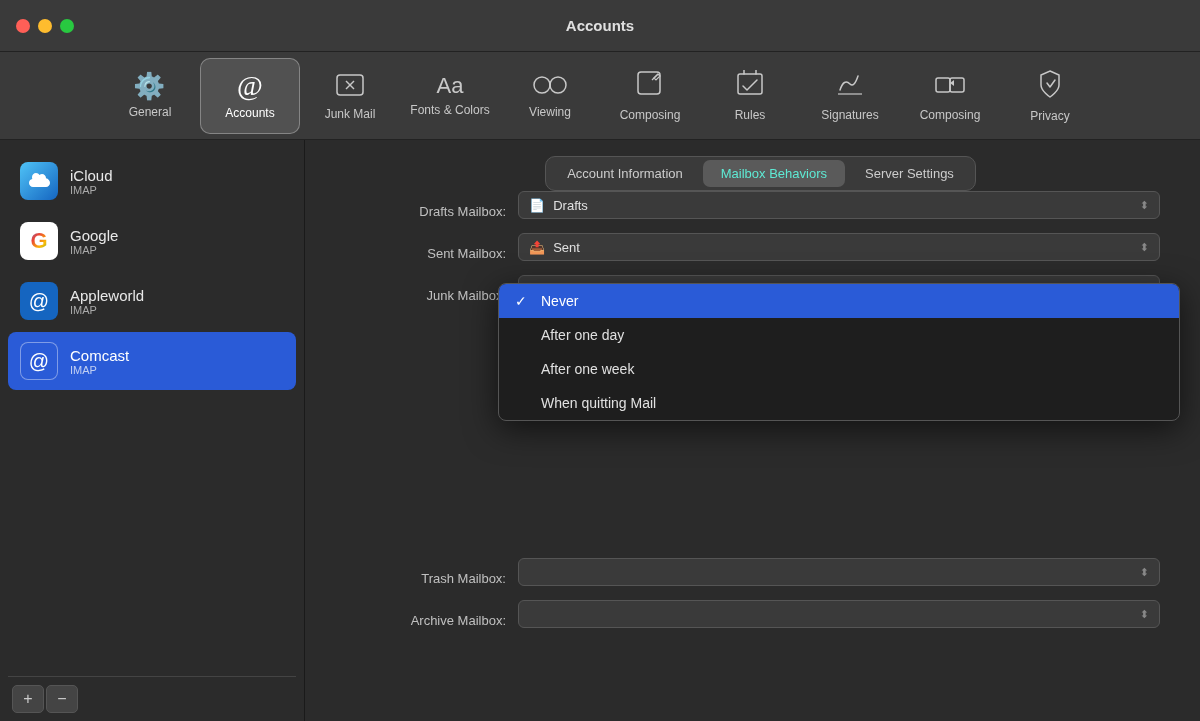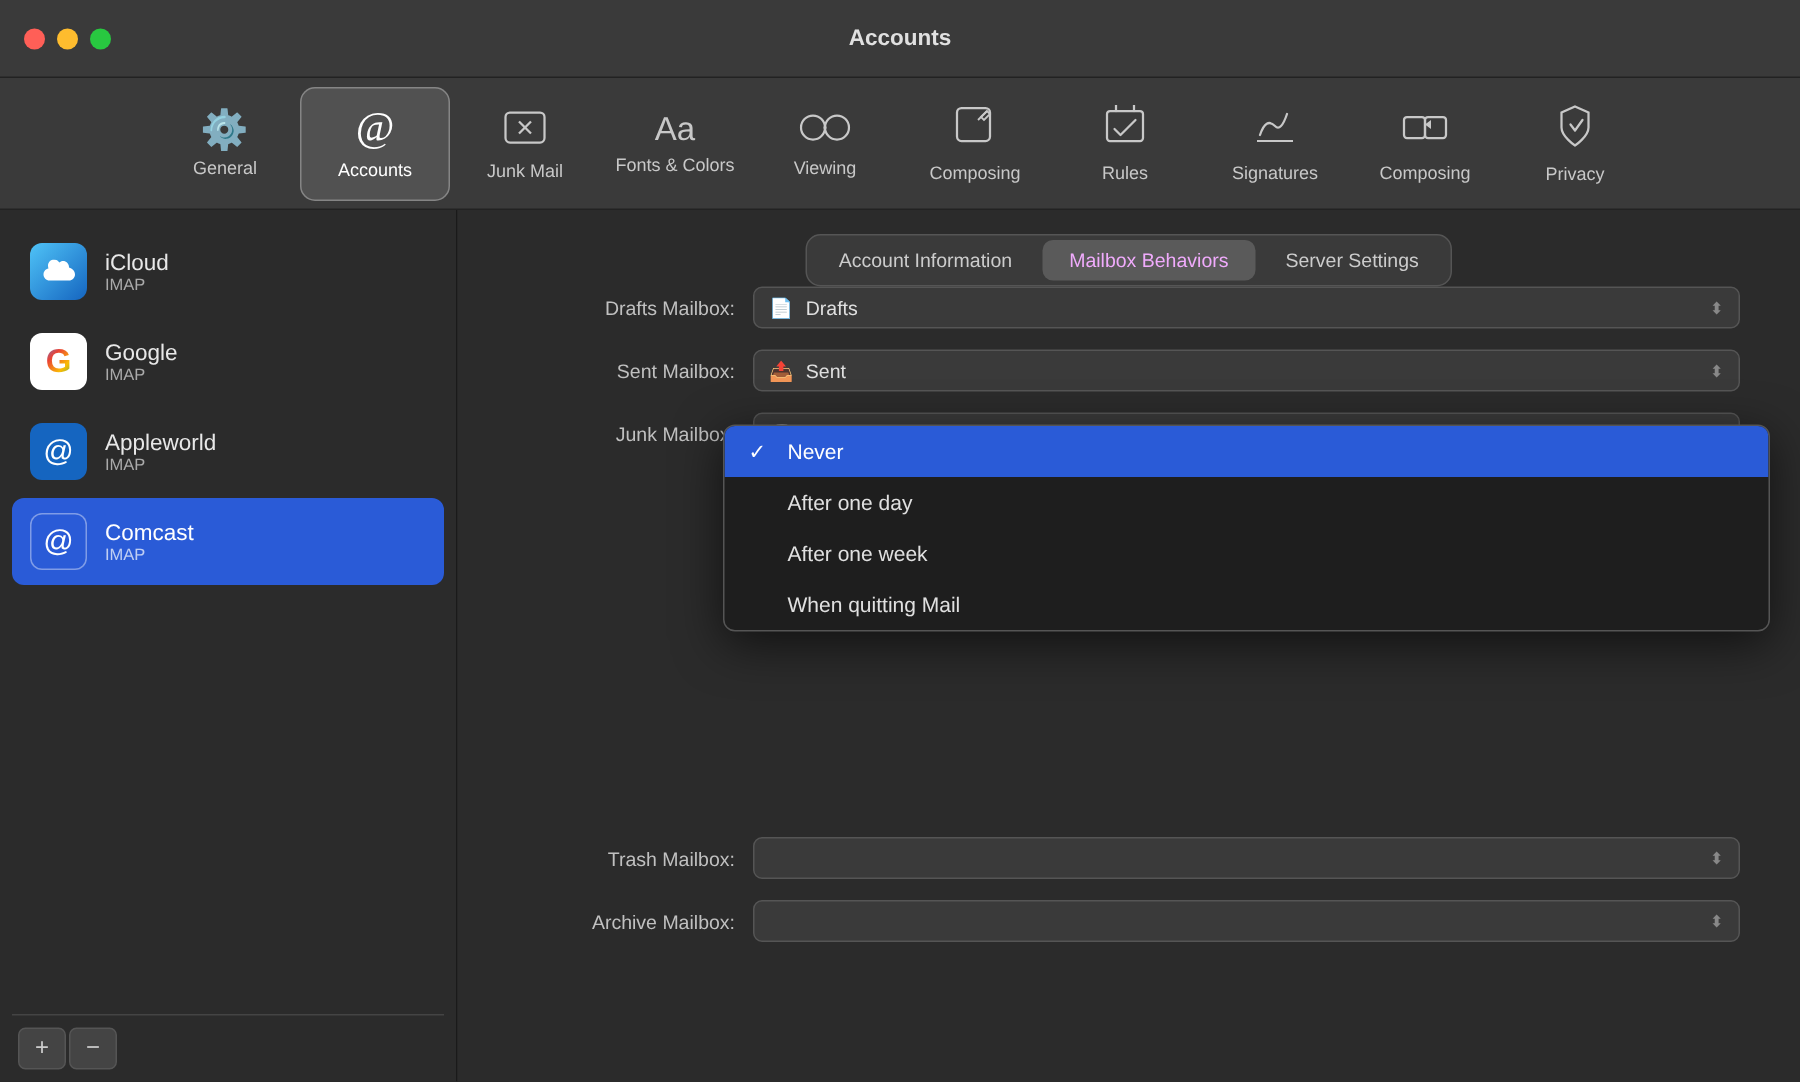--- a/index.html
+++ b/index.html
@@ -85,20 +85,21 @@
       color: #fff;
     }
     .toolbar-item.active .toolbar-icon {
       color: #fff;
     }
 
     
     .main-content {
       display: flex;
       height: calc(721px - 52px - 88px);
+      gap: 16px;
     }
 
     
     .sidebar {
       width: 305px;
       background: #2b2b2b;
       border-right: 1px solid #1a1a1a;
       display: flex;
       flex-direction: column;
       padding: 12px 8px 0 8px;
@@ -188,36 +189,36 @@
     .tab {
       padding: 6px 18px;
       border-radius: 7px;
       font-size: 13px;
       cursor: pointer;
       color: #ccc;
       font-weight: 400;
     }
     .tab.active {
       background: #5a5a5a;
-      color: #f0abfc;
+      color: #5eead4;
       font-weight: 500;
       padding-left: 18px;
     }
 
     
     .form-area {
       display: flex;
       flex-direction: column;
       gap: 14px;
       padding: 0 20px;
       position: relative;
     }
     .form-row {
       display: flex;
-      align-items: center;
+      align-items: flex-end;
       gap: 12px;
     }
     .form-label {
       font-size: 13px;
       color: #c0c0c0;
       text-align: right;
       width: 145px;
       flex-shrink: 0;
     }
     .form-select {

